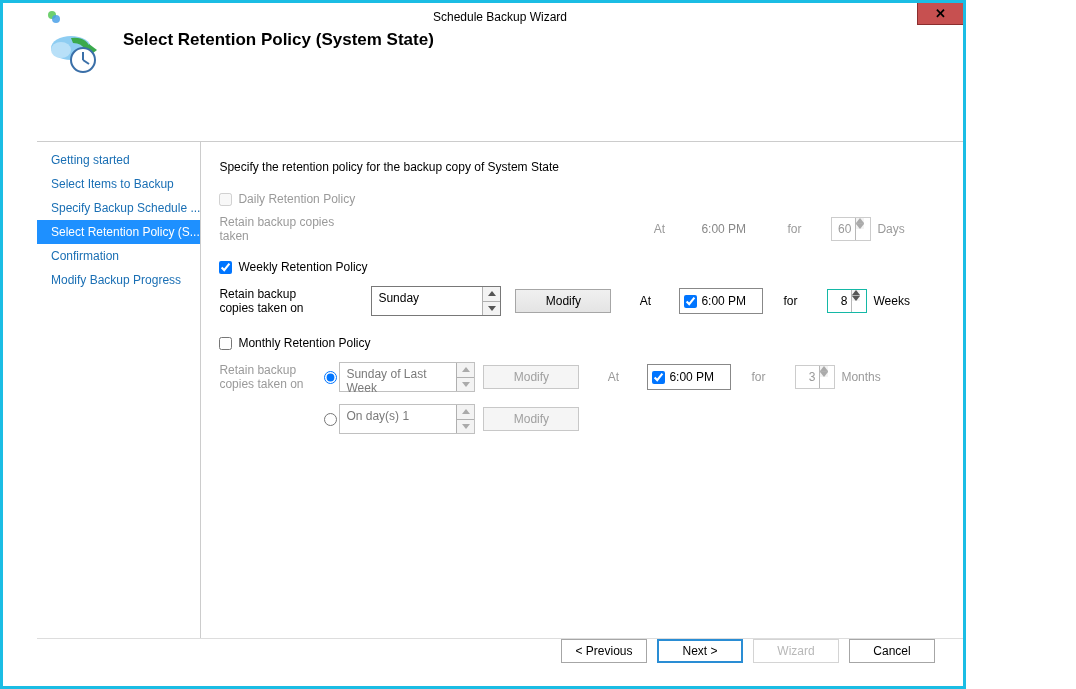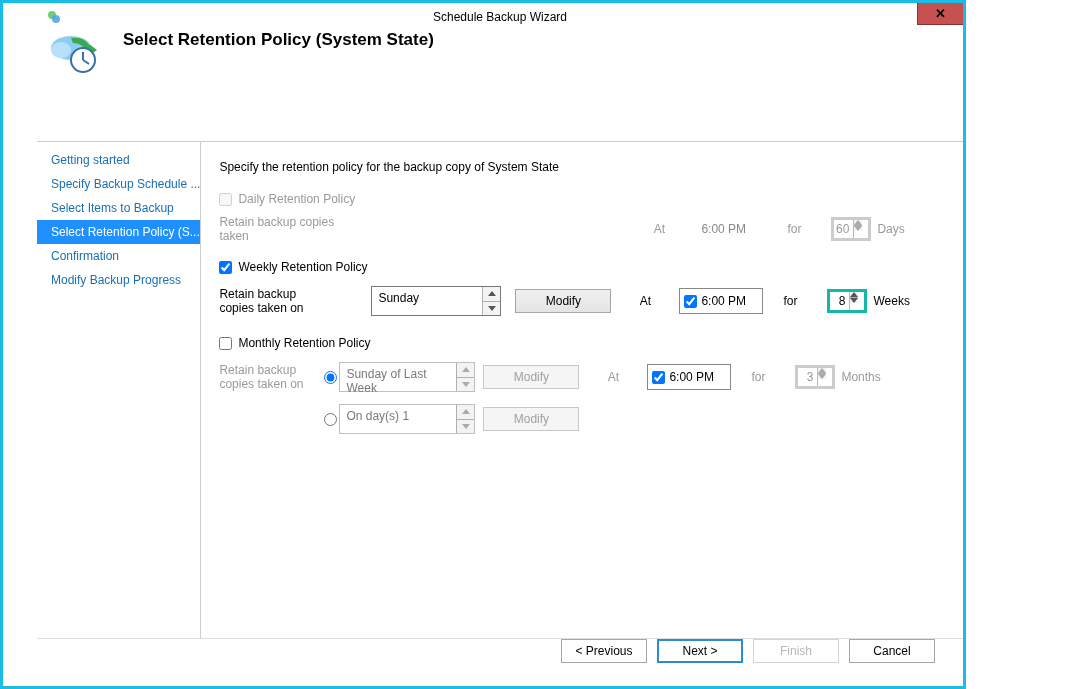--- a/index.html
+++ b/index.html
@@ -100,21 +100,21 @@
 
 .timebox {
   width:84px; height:26px; border:1px solid #888;
   display:flex; align-items:center; padding:0 4px;
   background:#fff; margin-left:10px;
 }
 .timebox input[type=checkbox]{ margin-right:4px;}
 .timebox .tval { font-size:12px;}
 
 .spinner-small {
-  width:40px; height:24px; border:3px solid #14b8a6; display:flex; background:#fff;
+  width:40px; height:24px; border:1px solid #14b8a6; display:flex; background:#fff;
   margin-left:10px;
 }
 .spinner-small .sval{ flex:1; display:flex; align-items:center; justify-content:flex-end; padding-right:4px; font-size:12px;}
 .spinner-small .spin { width:15px; border-left:1px solid #b8b8b8;}
 .spinner-small.disabled-box{border-color:#ccc;}
 .spinner-small.disabled-box .sval{color:#999;}
 
 input[type=radio]{ margin:0 18px 0 10px;}
 input[type=checkbox]{ cursor:pointer;}
 input[type=checkbox]:disabled{ cursor:default;}
@@ -163,22 +163,22 @@
         <line x1="36" y1="30" x2="36" y2="22" stroke="#3a6fa8" stroke-width="2"></line>
         <line x1="36" y1="30" x2="42" y2="34" stroke="#3a6fa8" stroke-width="2"></line>
       </svg>
     </span>
     <h1>Select Retention Policy (System State)</h1>
   </div>
 
   <div class="main">
     <div class="sidebar">
       <div class="step">Getting started</div>
+      <div class="step">Select Items to Backup</div>
       <div class="step">Specify Backup Schedule ...</div>
-      <div class="step">Select Items to Backup</div>
       <div class="step active">Select Retention Policy (S...</div>
       <div class="step">Confirmation</div>
       <div class="step">Modify Backup Progress</div>
     </div>
 
     <div class="content">
       <div class="instruction">Specify the retention policy for the backup copy of System State</div>
 
       <div class="section-cb disabled">
         <input type="checkbox" disabled="" style="">
@@ -332,17 +332,17 @@
         </div>
         <button class="btn disabled" style="width:96px;padding:0;margin-left:8px;">Modify</button>
       </div>
 
     </div>
   </div>
 
   <div class="footer">
     <button class="fbtn">&lt; Previous</button>
     <button class="fbtn primary">Next &gt;</button>
-    <button class="fbtn disabled">Finish</button>
+    <button class="fbtn disabled">Wizard</button>
     <button class="fbtn">Cancel</button>
   </div>
 
 </div>
 
 </body></html>

